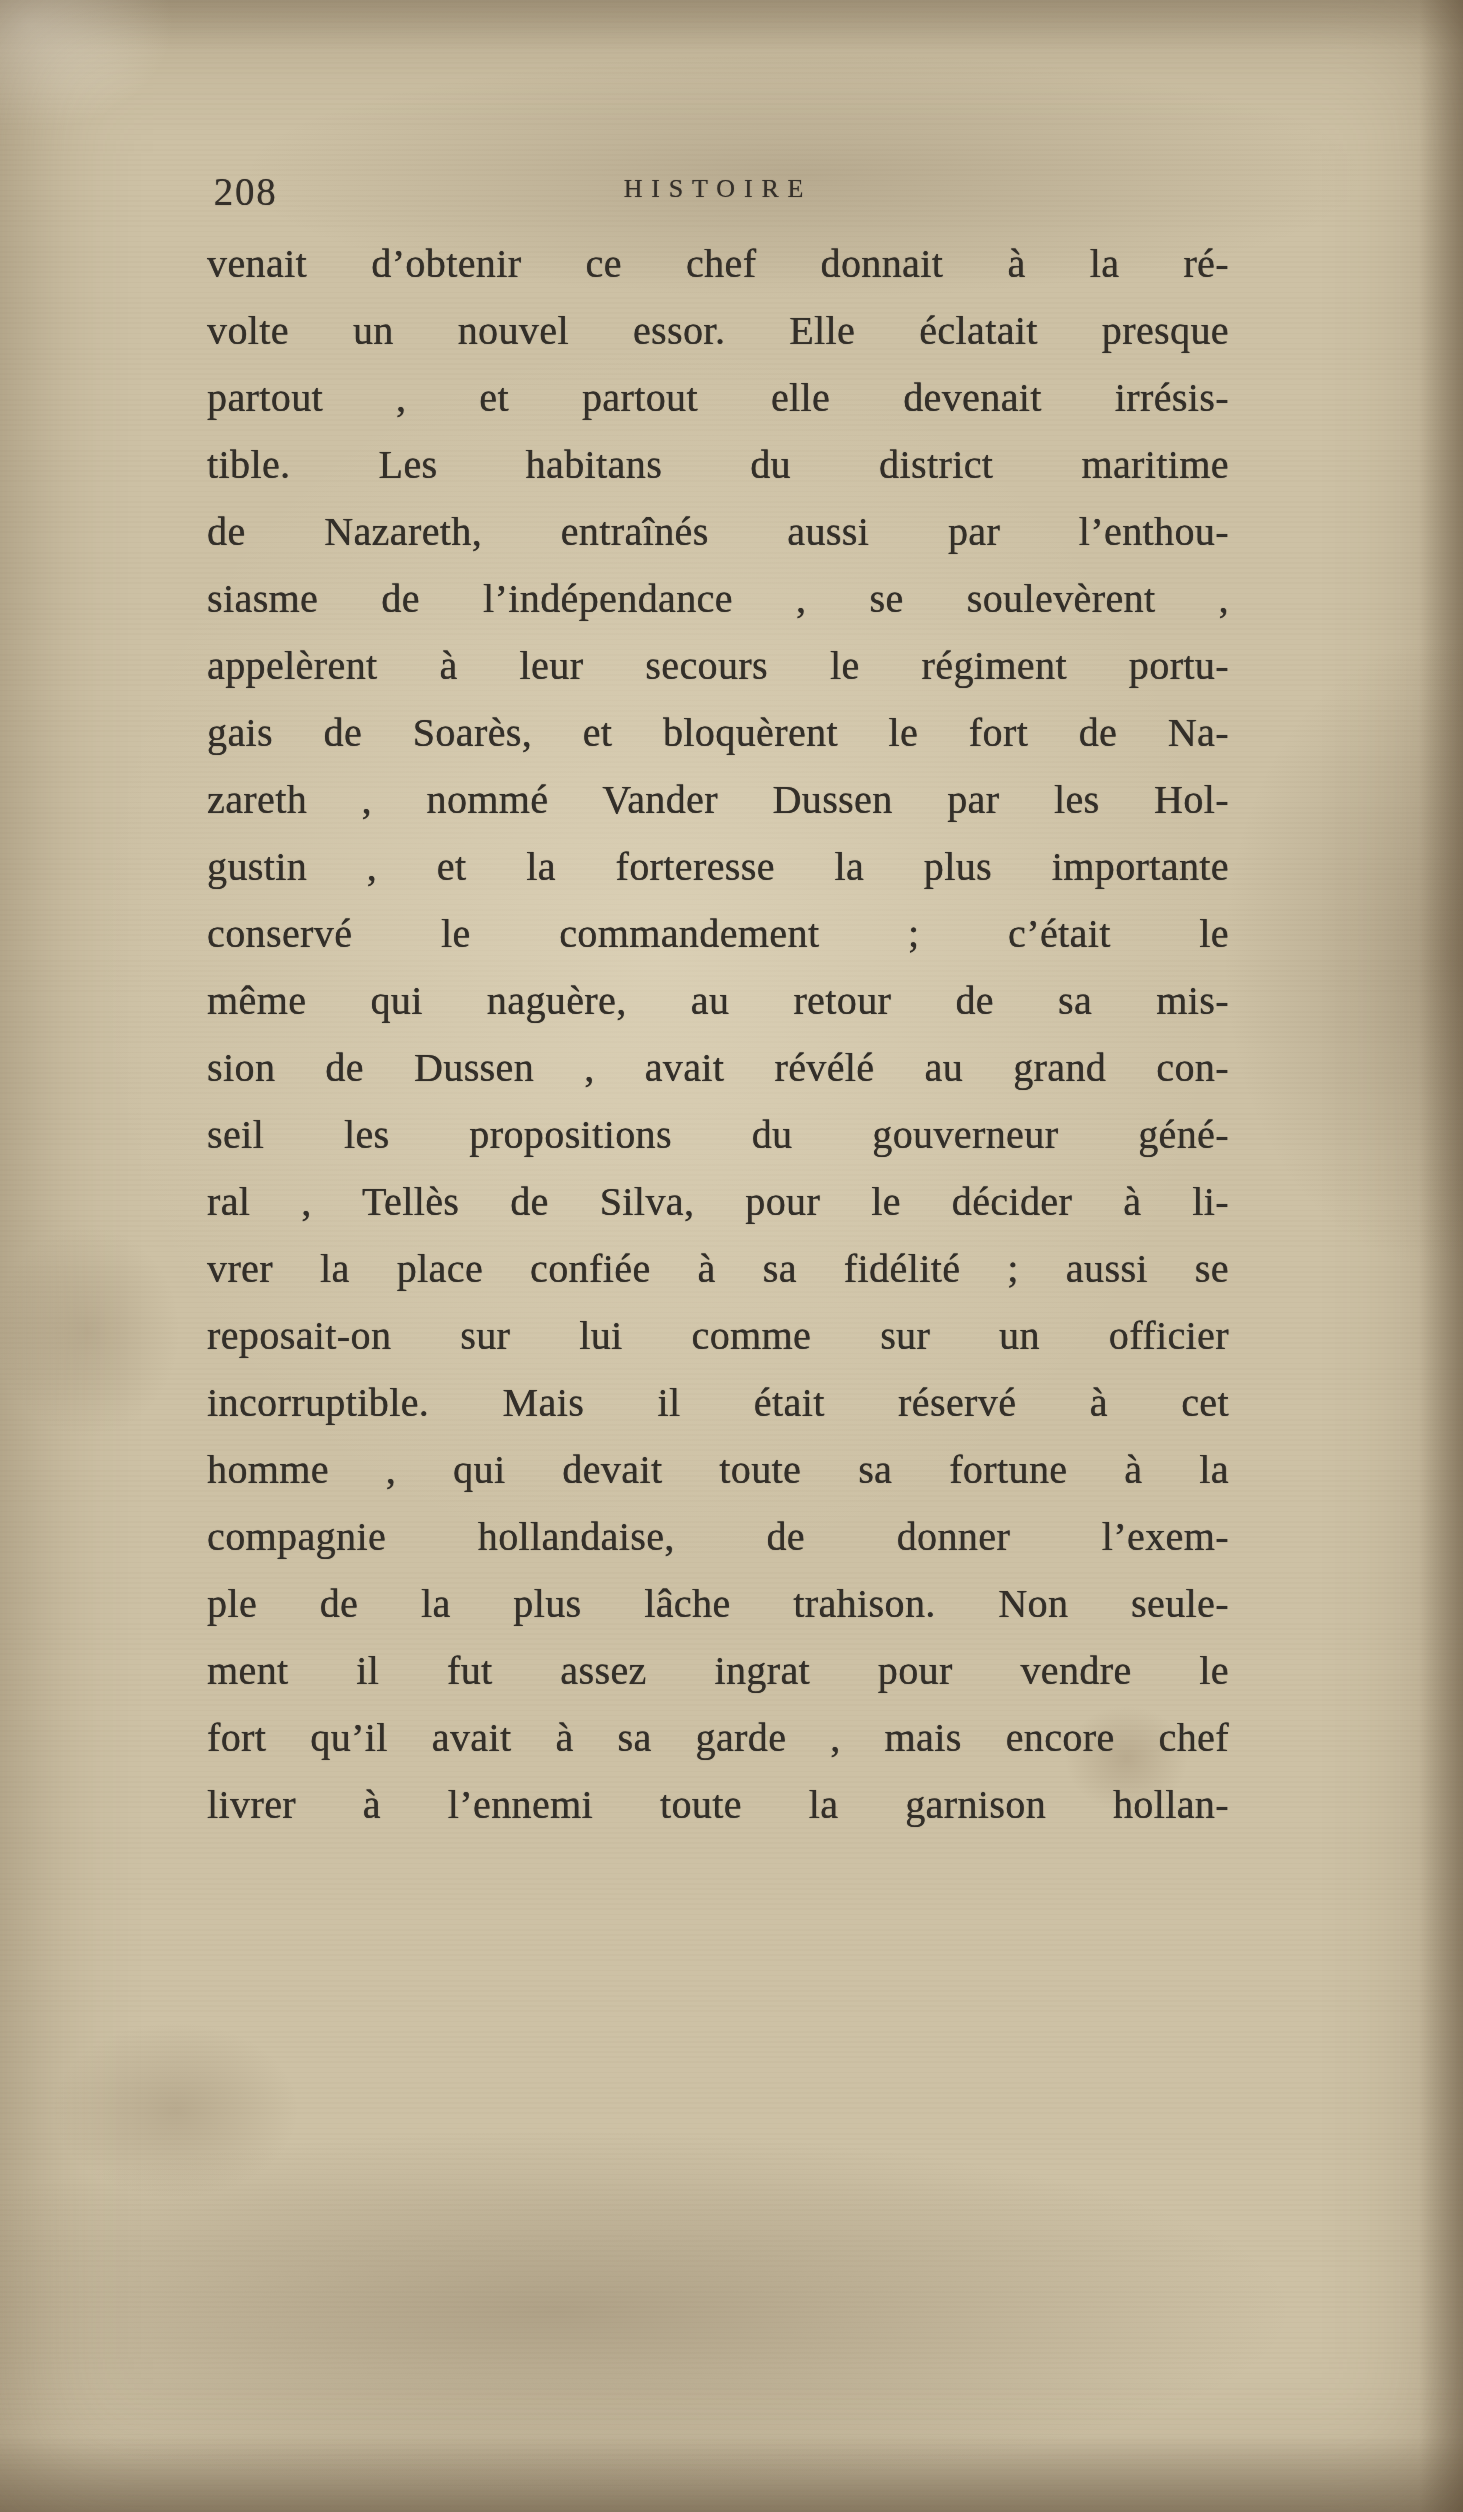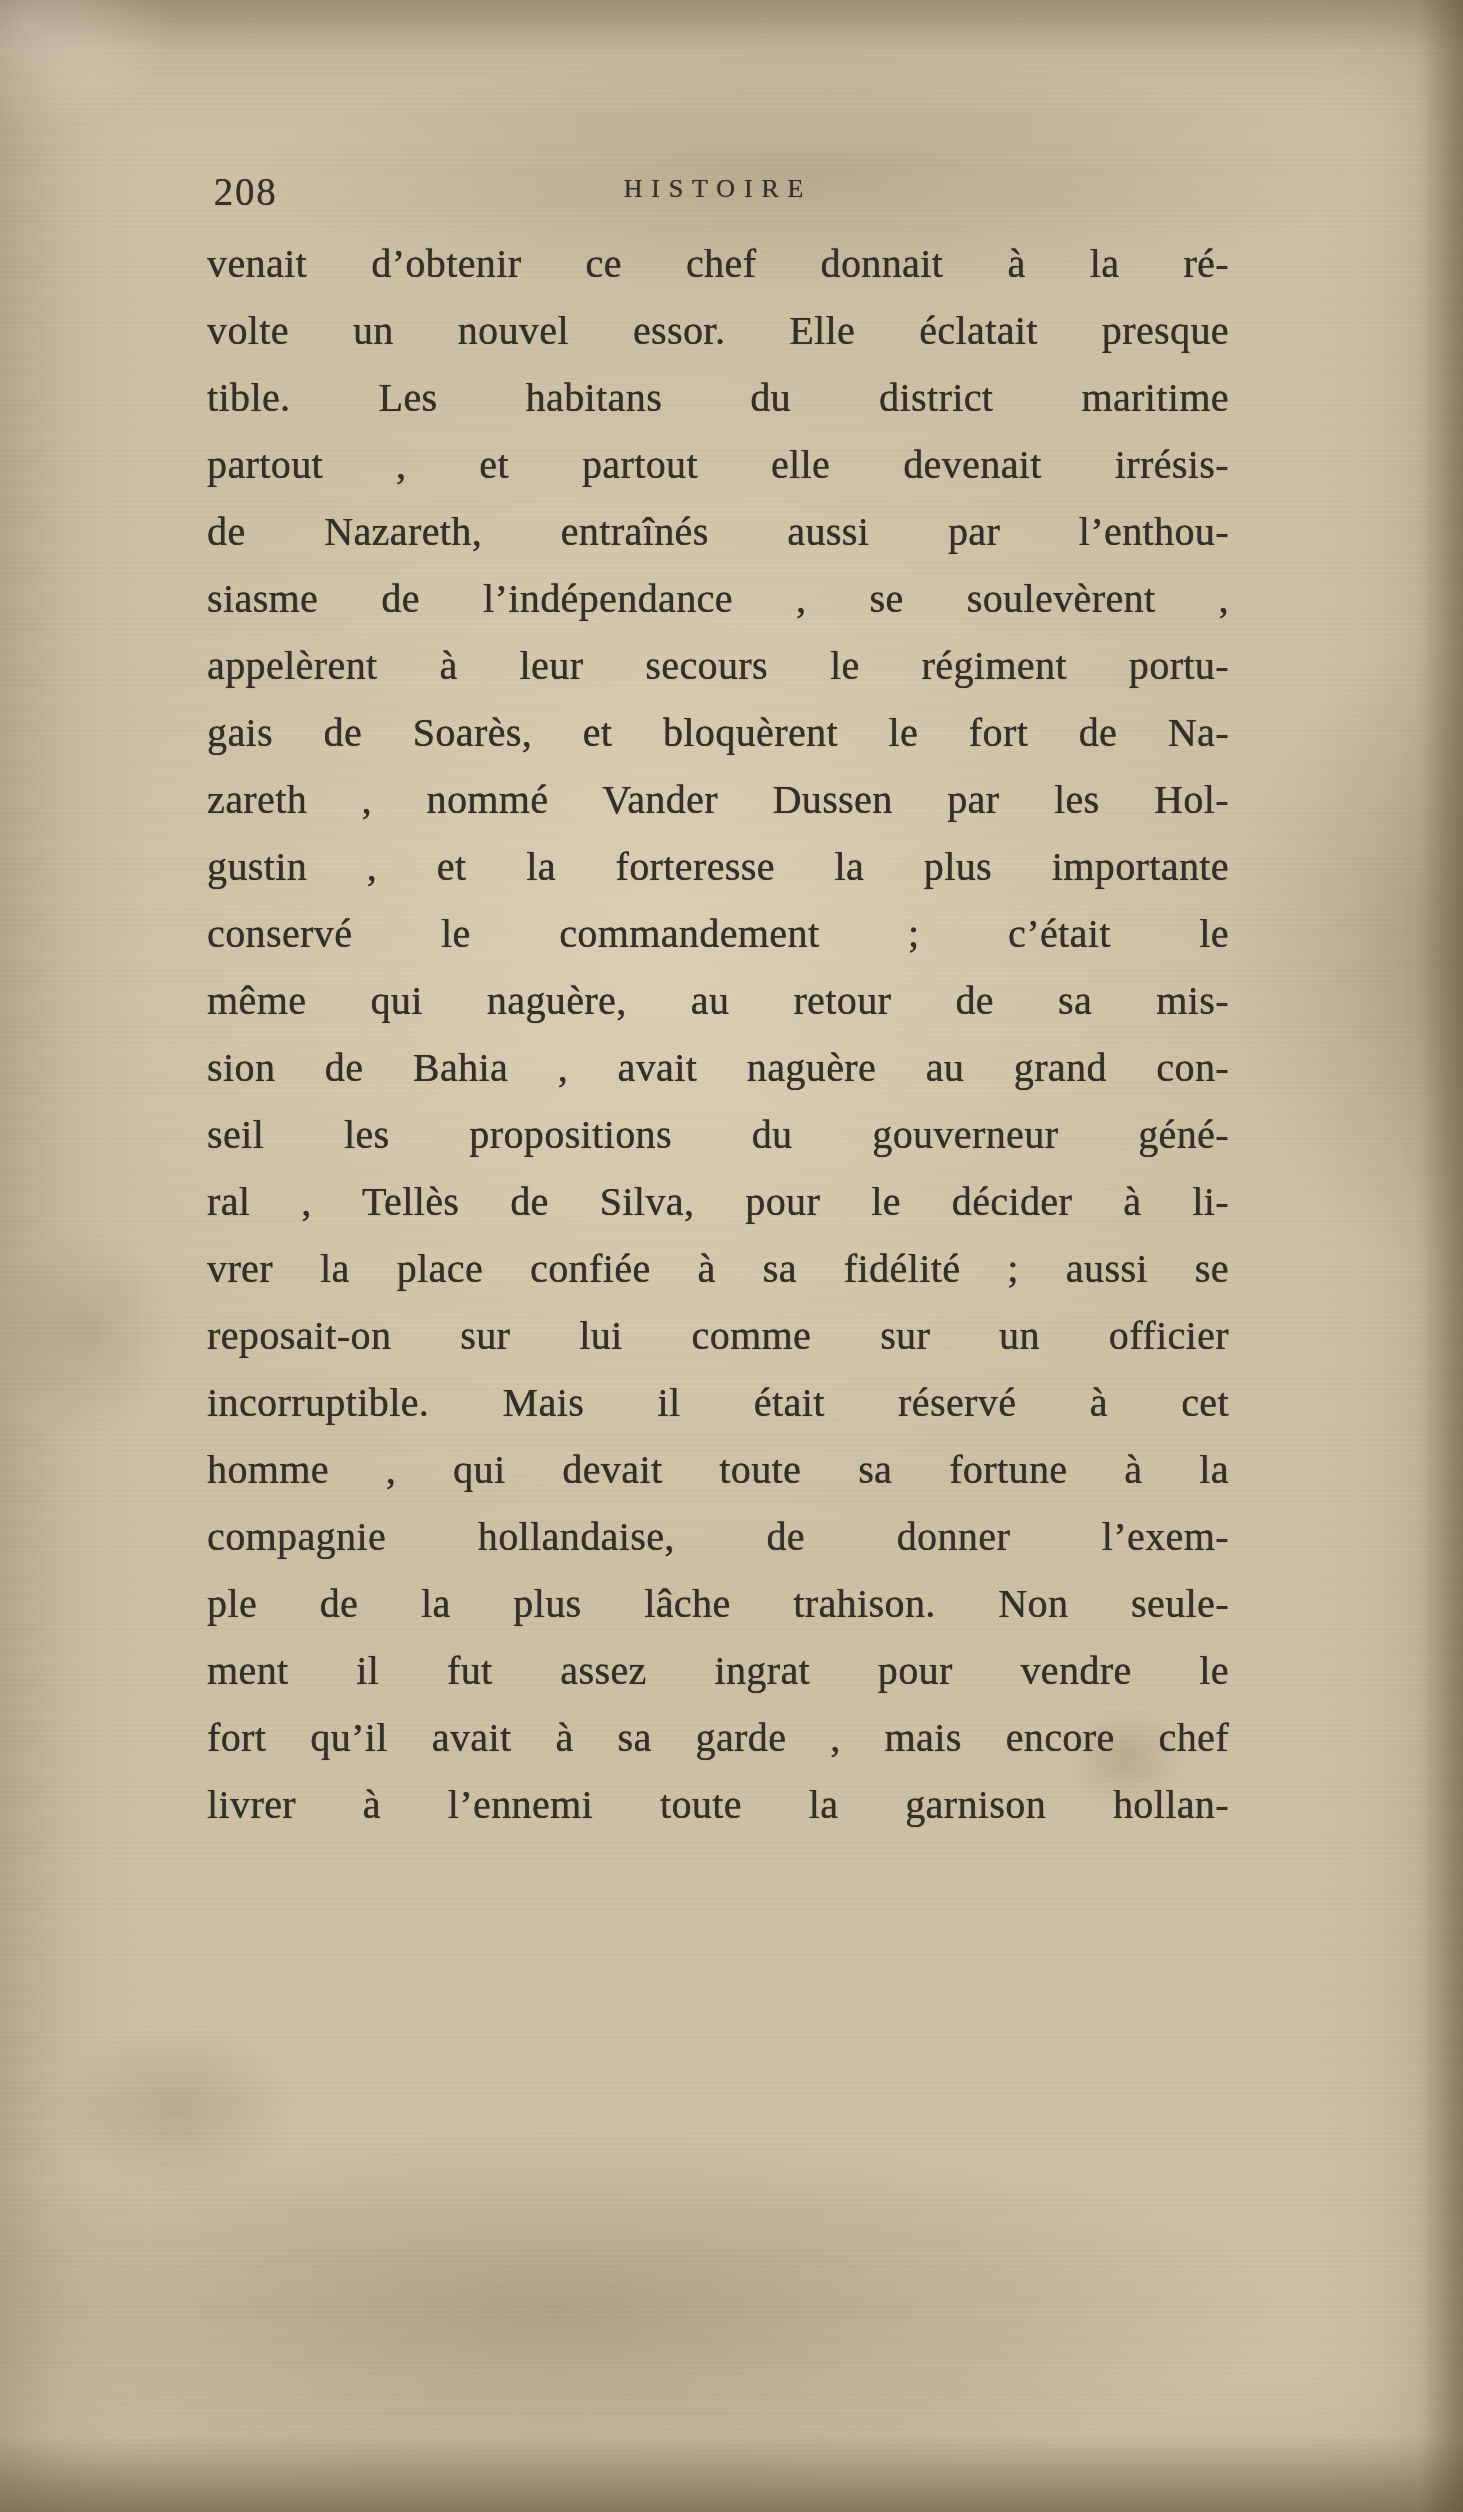--- a/index.html
+++ b/index.html
@@ -101,31 +101,31 @@
 <div class="paper"></div>
 
 <div class="page-header">
   <span class="page-number">208</span>
   <span class="running-title">HISTOIRE</span>
 </div>
 
 <div class="text-block">
   <div class="line">venait d’obtenir ce chef donnait à la ré-</div>
   <div class="line">volte un nouvel essor. Elle éclatait presque</div>
+  <div class="line">partout , et partout elle devenait irrésis-</div>
   <div class="line">tible. Les habitans du district maritime</div>
-  <div class="line">partout , et partout elle devenait irrésis-</div>
   <div class="line">de Nazareth, entraînés aussi par l’enthou-</div>
   <div class="line">siasme de l’indépendance , se soulevèrent ,</div>
   <div class="line">appelèrent à leur secours le régiment portu-</div>
   <div class="line">gais de Soarès, et bloquèrent le fort de Na-</div>
   <div class="line">zareth , nommé Vander Dussen par les Hol-</div>
   <div class="line">gustin , et la forteresse la plus importante</div>
   <div class="line">conservé le commandement ; c’était le</div>
   <div class="line">même qui naguère, au retour de sa mis-</div>
-  <div class="line">sion de Bahia , avait naguère au grand con-</div>
+  <div class="line">sion de Dussen , avait révélé au grand con-</div>
   <div class="line">seil les propositions du gouverneur géné-</div>
   <div class="line">ral , Tellès de Silva, pour le décider à li-</div>
   <div class="line">vrer la place confiée à sa fidélité ; aussi se</div>
   <div class="line">reposait-on sur lui comme sur un officier</div>
   <div class="line">incorruptible. Mais il était réservé à cet</div>
   <div class="line">homme , qui devait toute sa fortune à la</div>
   <div class="line">compagnie hollandaise, de donner l’exem-</div>
   <div class="line">ple de la plus lâche trahison. Non seule-</div>
   <div class="line">ment il fut assez ingrat pour vendre le</div>
   <div class="line">fort qu’il avait à sa garde , mais encore chef</div>

